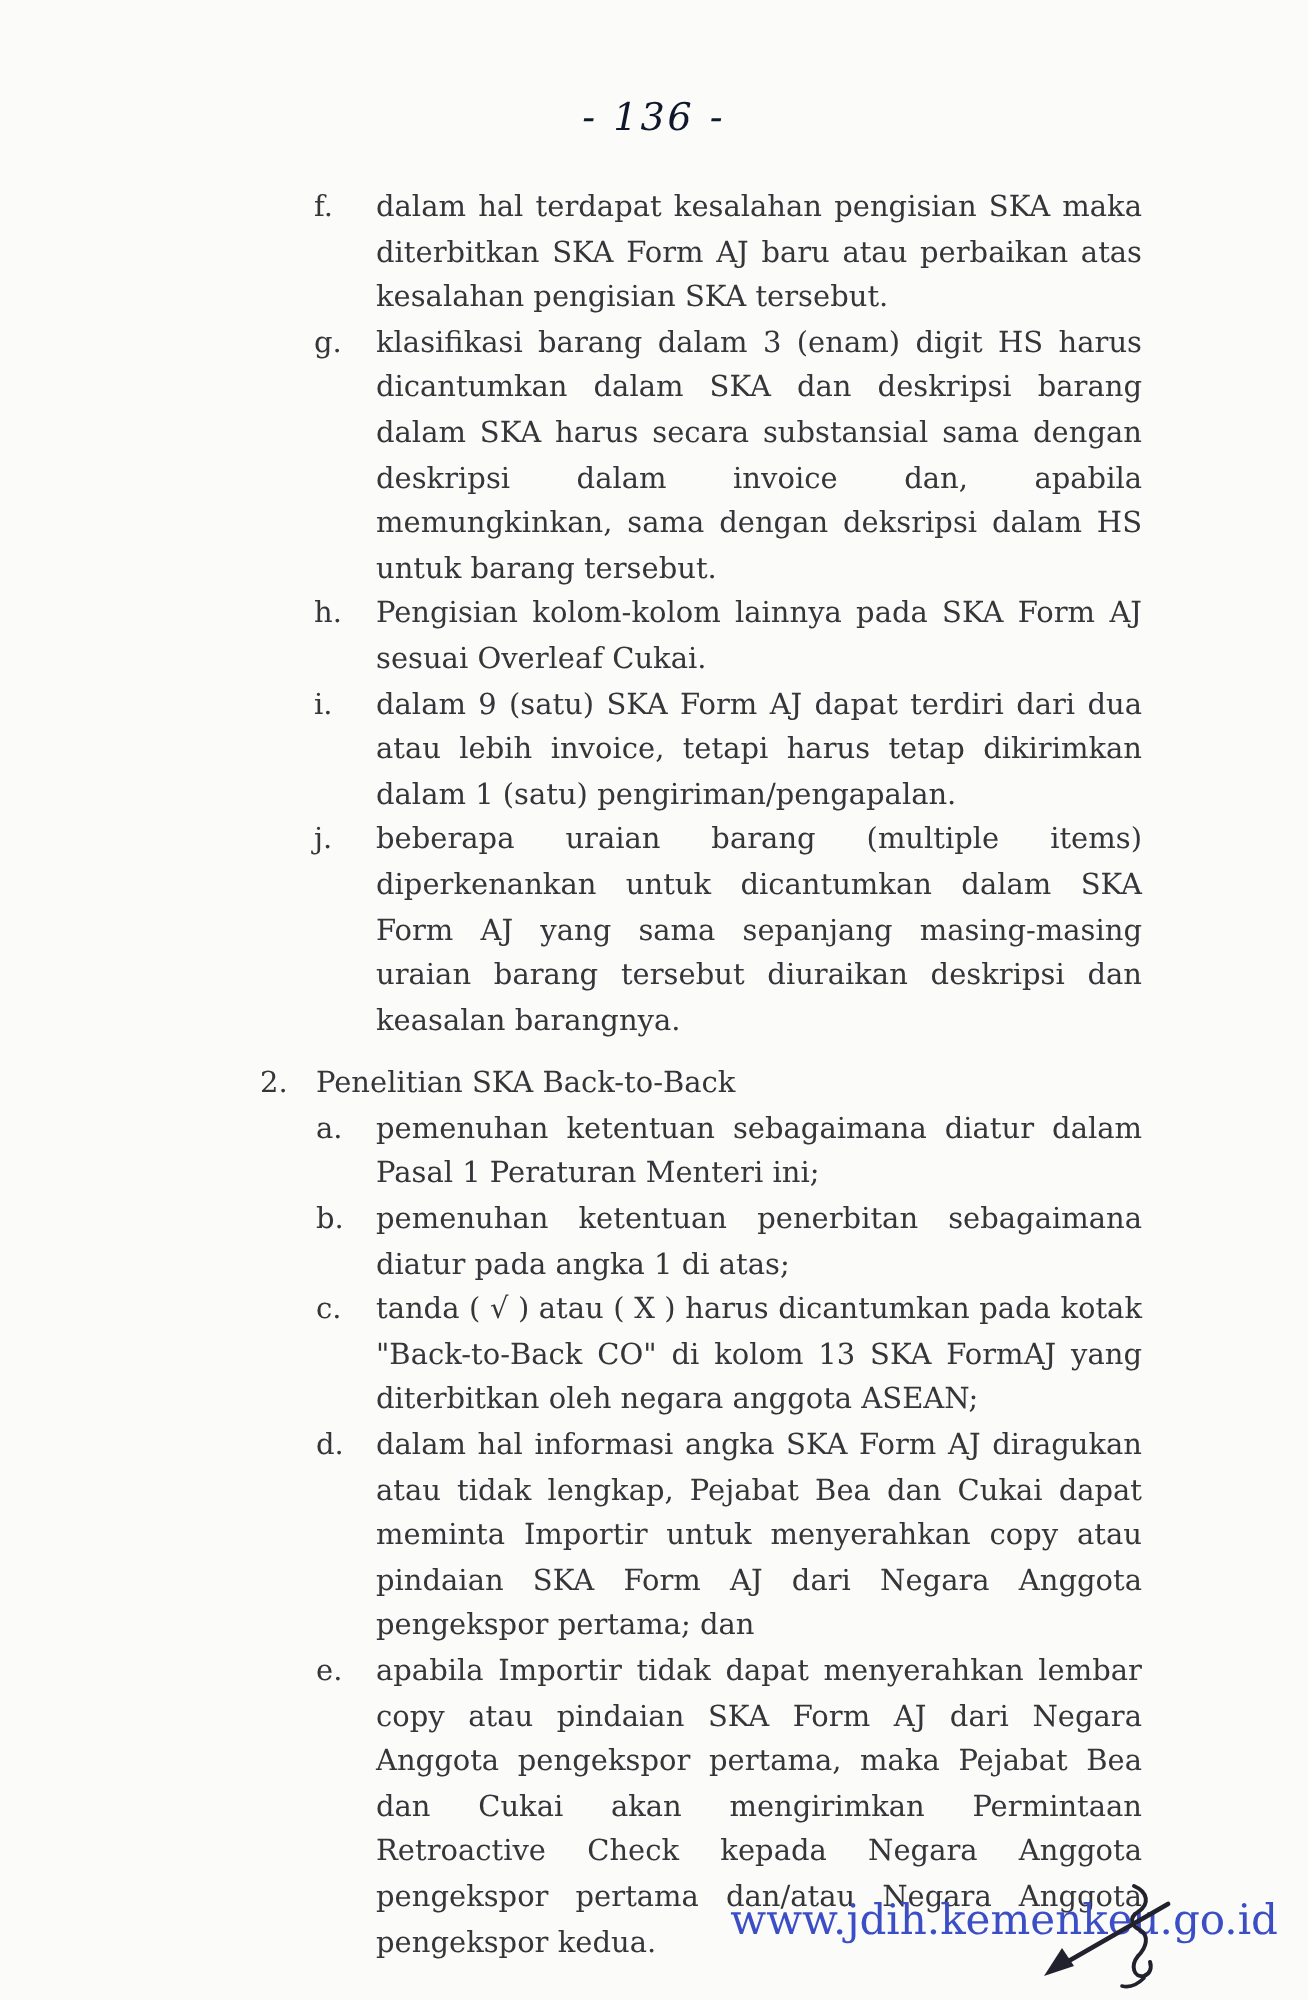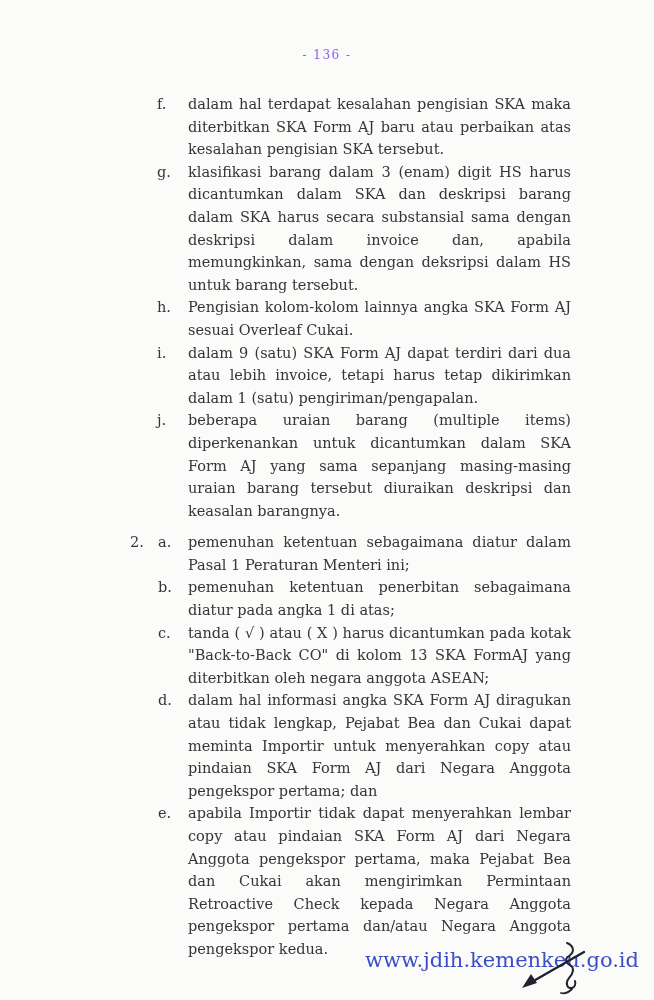--- a/index.html
+++ b/index.html
@@ -7,21 +7,21 @@
     width:654px;height:1000px;
     background:#fbfbf9;
     font-family:"DejaVu Serif","Liberation Serif",serif;
     color:#35353a;
     position:relative;
     overflow:hidden;
   }
   .sheet{position:absolute;inset:0;}
   .pagenum{
     position:absolute;top:48px;left:0;width:100%;
-    text-align:center;font-size:12px;letter-spacing:1.5px;color:#8b5cf6;
+    text-align:center;font-size:19px;letter-spacing:1.5px;color:#0f172a;font-style:italic;
   }
   .content{
     position:absolute;left:130px;top:93px;width:441px;
     font-size:14.5px;line-height:22.6px;
   }
   .row{display:flex;align-items:flex-start;}
   .row.sub{margin-left:27px;}
   .lbl{flex:0 0 31px;}
   .txt{flex:1;text-align:justify;text-justify:inter-word;}
   .it{}
@@ -52,37 +52,38 @@
       <div class="txt"><span>dalam hal terdapat kesalahan pengisian SKA maka diterbitkan SKA </span><span class="it">Form</span><span> AJ  baru atau perbaikan atas kesalahan pengisian SKA tersebut.</span></div>
     </div>
 
     <div class="row sub">
       <div class="lbl">g.</div>
       <div class="txt"><span>klasifikasi barang dalam 3 (enam) digit HS harus dicantumkan dalam SKA dan deskripsi barang dalam SKA harus secara substansial sama dengan deskripsi dalam </span><span class="it">invoice</span><span> dan, apabila memungkinkan, sama dengan deksripsi dalam HS untuk barang tersebut.</span></div>
     </div>
 
     <div class="row sub">
       <div class="lbl">h.</div>
-      <div class="txt"><span>Pengisian kolom-kolom lainnya angka SKA </span><span class="it">Form</span><span> AJ sesuai Overleaf </span><span class="it">Cukai</span><span>.</span></div>
+      <div class="txt"><span>Pengisian kolom-kolom lainnya pada SKA </span><span class="it">Form</span><span> AJ sesuai Overleaf </span><span class="it">Cukai</span><span>.</span></div>
     </div>
 
     <div class="row sub">
       <div class="lbl">i.</div>
       <div class="txt"><span>dalam 9 (satu) SKA </span><span class="it">Form</span><span> AJ dapat terdiri dari dua atau lebih </span><span class="it">invoice</span><span>, tetapi harus tetap dikirimkan dalam 1 (satu) pengiriman/pengapalan.</span></div>
     </div>
 
     <div class="row sub">
       <div class="lbl">j.</div>
       <div class="txt"><span>beberapa uraian barang (</span><span class="it">multiple items</span><span>) diperkenankan untuk dicantumkan dalam SKA </span><span class="it">Form</span><span> AJ yang sama sepanjang masing-masing uraian barang tersebut diuraikan deskripsi dan keasalan barangnya.</span></div>
     </div>
 
     <div class="row sec">
       <div class="lbl">2.</div>
       <div class="secbody">
 
+        <div class="txt title-line"><span>Penelitian SKA </span><span class="it">Back-to-Back</span></div>
 
         <div class="row sub">
           <div class="lbl">a.</div>
           <div class="txt"><span>pemenuhan ketentuan sebagaimana diatur dalam Pasal 1 Peraturan Menteri ini;</span></div>
         </div>
 
         <div class="row sub">
           <div class="lbl">b.</div>
           <div class="txt"><span>pemenuhan ketentuan penerbitan sebagaimana diatur pada angka 1 di atas;</span></div>
         </div>

